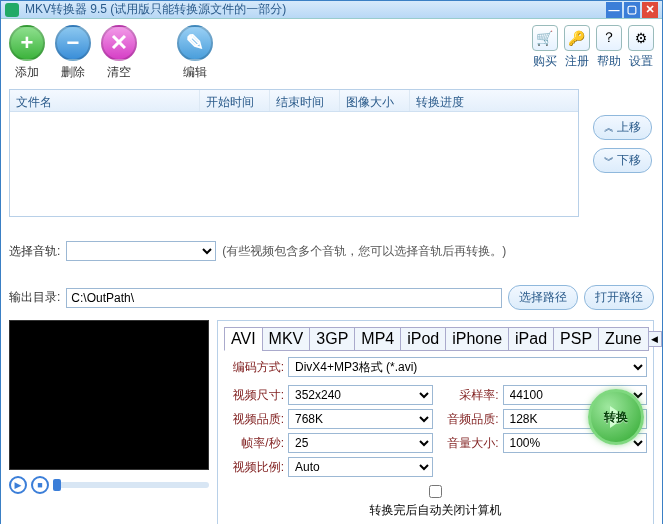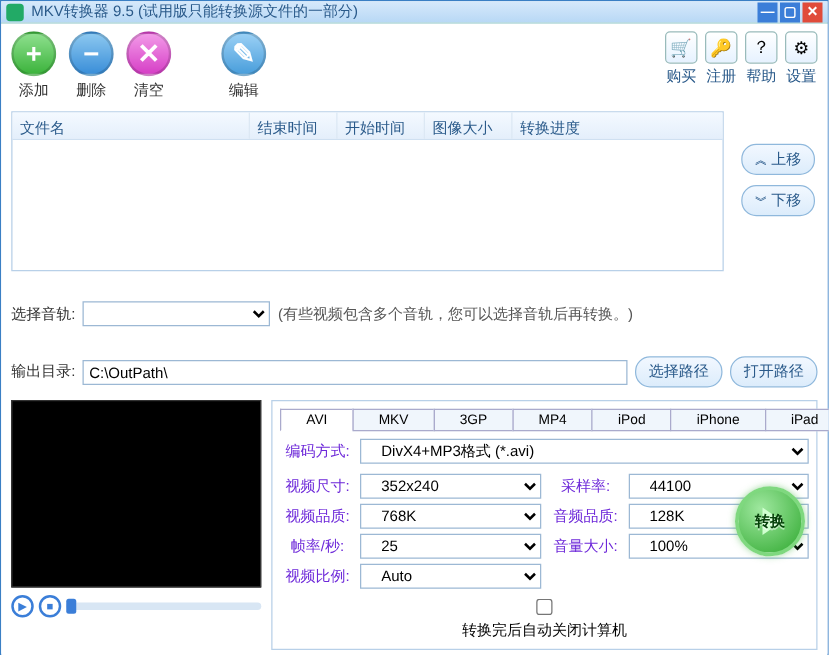--- a/index.html
+++ b/index.html
@@ -32,27 +32,27 @@
 .hint { color: #555; }
 .lower { display: flex; margin-top: 10px; gap: 8px; }
 .preview { width: 200px; }
 .preview .video { width: 200px; height: 150px; background: #000; border: 1px solid #333; }
 .preview .controls { display: flex; align-items: center; margin-top: 6px; gap: 4px; }
 .cbtn { width: 18px; height: 18px; border-radius: 50%; border: 2px solid #3b7ed8; background: #fff; color: #3b7ed8; display: flex; align-items: center; justify-content: center; font-size: 9px; cursor: pointer; }
 .slider { flex: 1; height: 6px; background: #d8e6f4; border-radius: 3px; position: relative; }
 .slider .thumb { position: absolute; left: 0; top: -3px; width: 8px; height: 12px; background: #3b7ed8; border-radius: 2px; }
 .settings { flex: 1; border: 1px solid #b8d0e8; padding: 6px; position: relative; }
 .tabs { display: flex; align-items: center; margin-bottom: 6px; }
-.tab { border: 1px solid #aac; background: #f0f6fc; padding: 2px 20px; margin-right: -1px; cursor: pointer; font-size: 11px; }
+.tab { border: 1px solid #aac; background: #f0f6fc; padding: 2px 6px; margin-right: -1px; cursor: pointer; font-size: 16px; }
 .tab.active { background: #fff; border-bottom: 1px solid #fff; }
 .tabs .arrows { margin-left: auto; display: flex; gap: 2px; }
 .arrow { width: 14px; height: 16px; border: 1px solid #aac; background: #eef5fc; display: flex; align-items: center; justify-content: center; font-size: 9px; cursor: pointer; }
 .field { display: flex; align-items: center; margin: 4px 0; gap: 4px; }
-.field .flabel { width: 60px; text-align: center; color: #6d28d9; white-space: nowrap; }
-.field select { border: 1px solid #9cb8d4; height: 20px; padding: 1px 12px; background: #fff; }
+.field .flabel { width: 60px; text-align: right; color: #7f1d1d; white-space: nowrap; }
+.field select { border: 1px solid #9cb8d4; height: 20px; padding: 1px 2px; background: #fff; }
 .twocol { display: flex; gap: 6px; }
 .twocol .col { flex: 1; }
 .chkrow { margin-top: 4px; display: flex; align-items: center; gap: 4px; flex-direction: column; }
 .convertbtn { position: absolute; right: 18px; top: 370px; width: 56px; height: 56px; border-radius: 50%; background: radial-gradient(circle at 35% 30%, #9fe89f, #2fa82f); border: 3px solid #7fd87f; display: flex; align-items: center; justify-content: center; cursor: pointer; box-shadow: 0 0 6px rgba(60,180,60,0.5); }
 .convertbtn .tri { width: 0; height: 0; border-left: 16px solid #cfffcf; border-top: 11px solid transparent; border-bottom: 11px solid transparent; margin-left: 4px; }
 .convertbtn .txt { position: absolute; color: #06400a; font-weight: bold; font-size: 12px; text-shadow: 0 1px 0 rgba(255,255,255,0.5); }
 .chev { font-size: 10px; }
 </style>
 </head>
 <body>
@@ -110,22 +110,22 @@
         </div>
       <div class="pillbtn">
           <span class="chev">︾</span>
           <span>下移</span>
         </div>
     </div>
 
     <div class="listbox" style="width:570px">
       <div class="listhdr">
         <div style="width:190px">文件名</div>
+        <div style="width:70px">开始时间</div>
         <div style="width:70px">结束时间</div>
-        <div style="width:70px">开始时间</div>
         <div style="width:70px">图像大小</div>
         <div style="flex:1;border-right:none">转换进度</div>
       </div>
     </div>
 
     <div class="row">
       <span class="label">选择音轨:</span>
       <select style="width:150px"></select>
       <span class="hint">(有些视频包含多个音轨，您可以选择音轨后再转换。)</span>
     </div>

